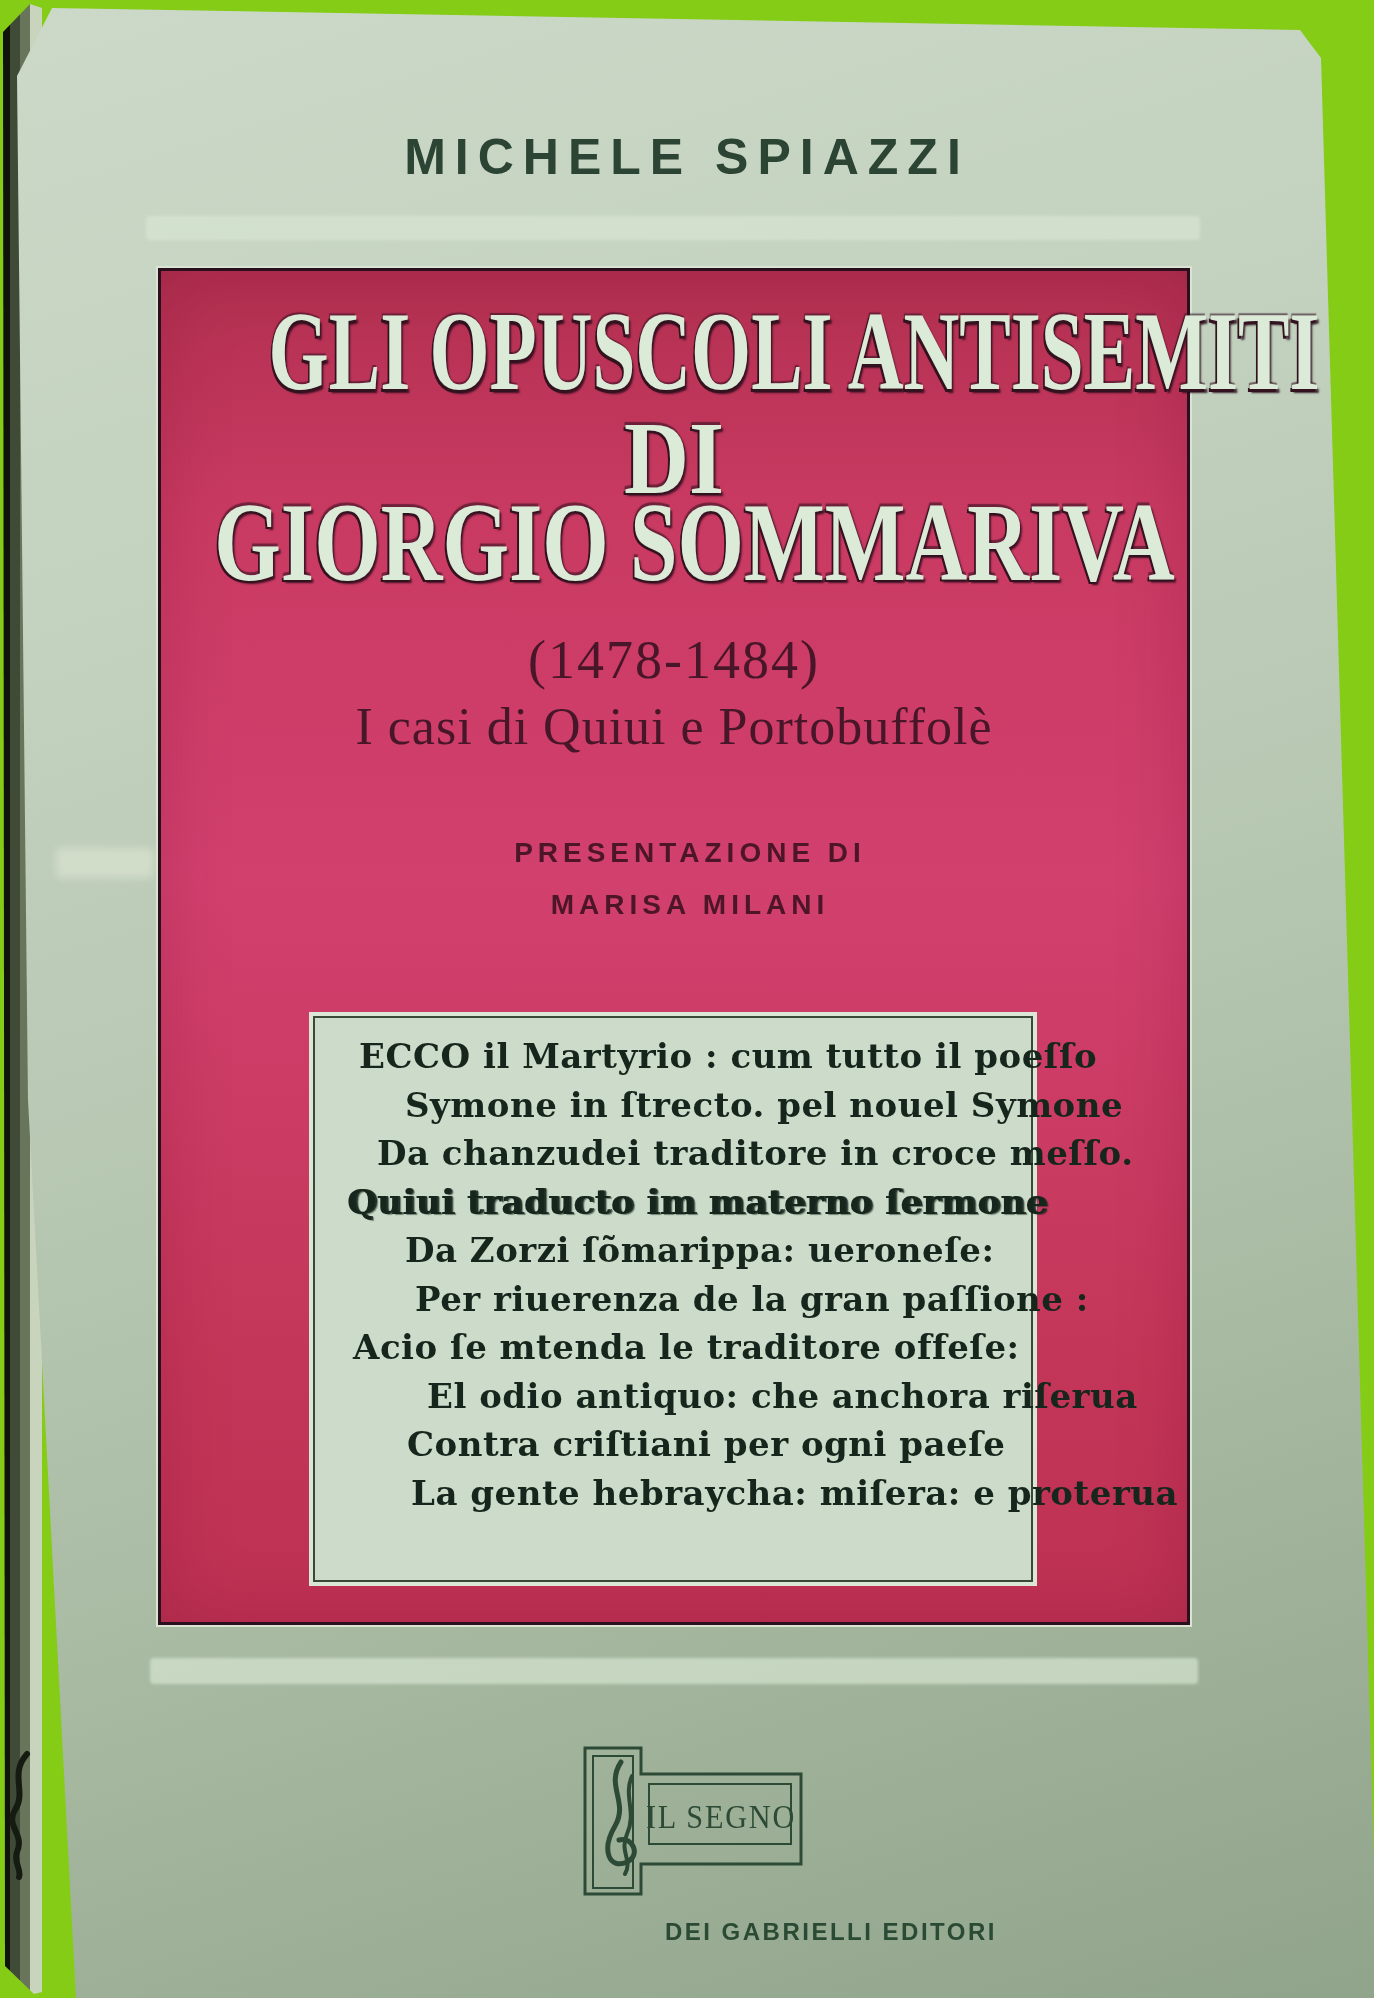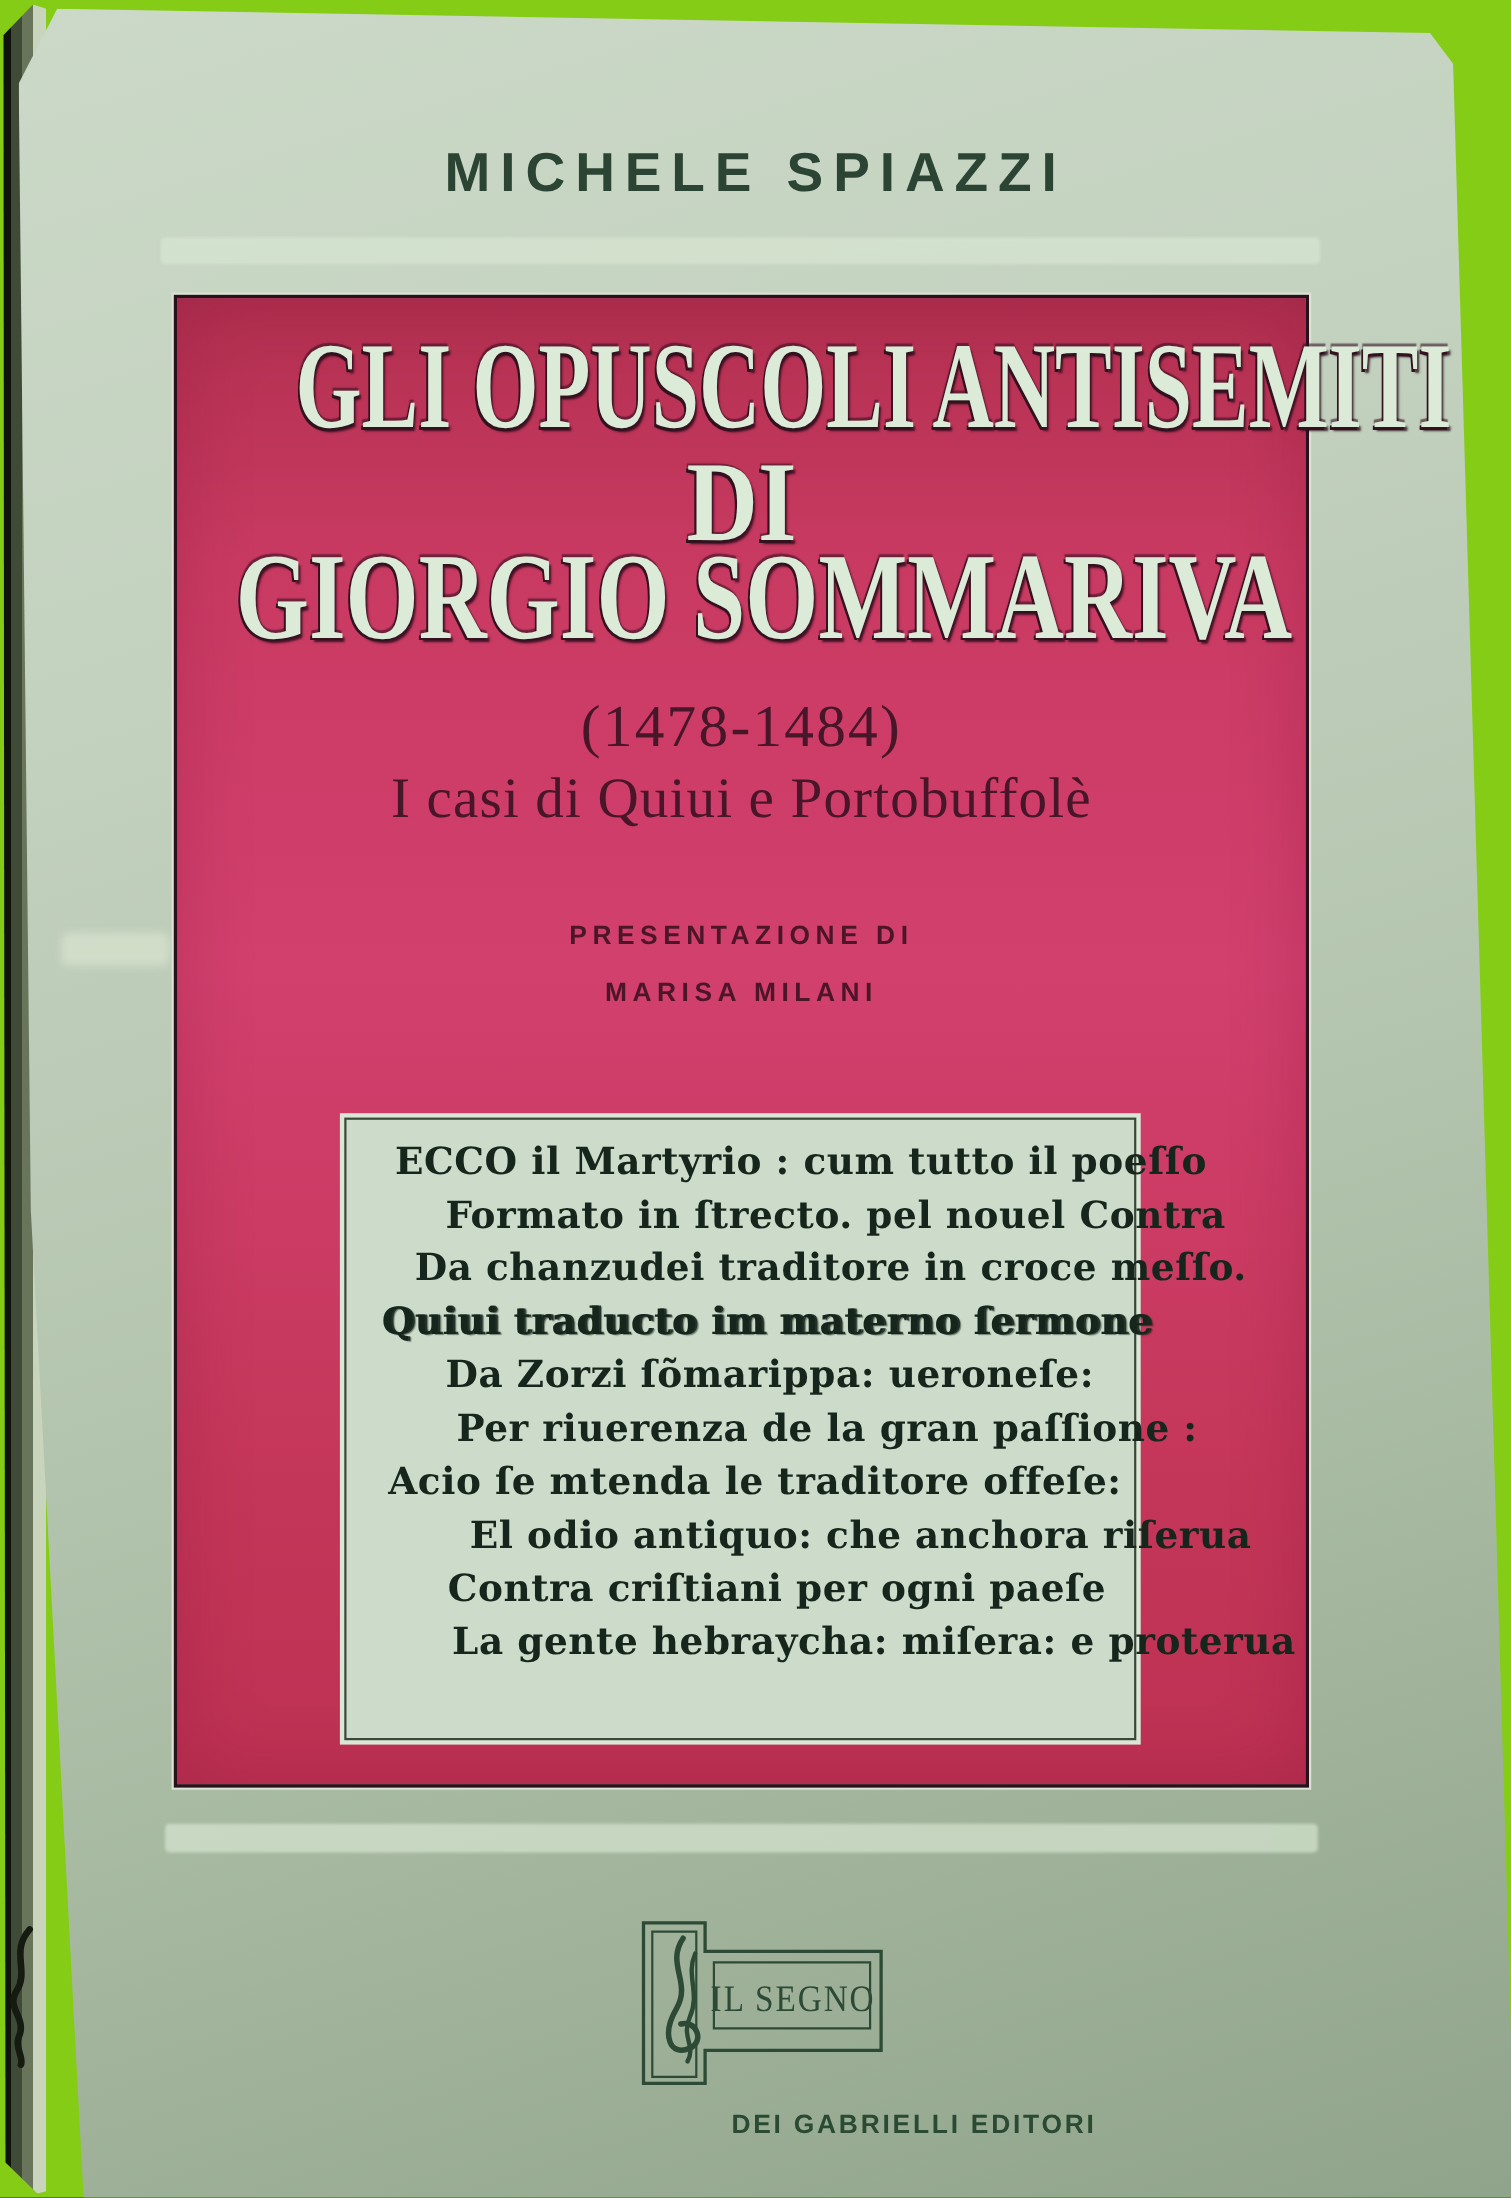--- a/index.html
+++ b/index.html
@@ -38,21 +38,21 @@
   .t1{top:34px;font-size:93px;line-height:1;}  .t1>span{transform:scale(.83,1.2);}
   .t2{top:142px;font-size:90px;line-height:1;} .t2>span{transform:scale(1,1.15);}
   .t3{top:224px;font-size:95px;line-height:1;} .t3>span{transform:scale(.9,1.18);}
 
   .years,.subtitle{position:absolute;left:0;width:100%;text-align:center;white-space:nowrap;
          font-family:"Liberation Serif",serif;color:#471628;}
   .years{top:358px;font-size:54px;letter-spacing:2px;}
   .subtitle{top:426px;font-size:52px;letter-spacing:1px;}
 
   .pres{position:absolute;left:0;width:100%;text-align:center;white-space:nowrap;
-        font-weight:700;font-size:24px;letter-spacing:5px;color:#4c1628;}
+        font-weight:700;font-size:28px;letter-spacing:5px;color:#4c1628;padding-left:16px;}
   .pres1{top:566px;} .pres2{top:618px;}
 
   
   .plate{position:absolute;left:152px;top:745px;width:720px;height:566px;box-sizing:border-box;
          background:#cddcca;border:2px solid #3a4839;box-shadow:0 0 0 4px #dbe7d6;
          padding:14px 0 0 44px;}
   .poem-line{font-family:"DejaVu Serif",serif;font-weight:700;font-size:34px;line-height:48.5px;
              letter-spacing:.5px;color:#16261c;white-space:nowrap;}
   .poem-line.smudged{text-shadow:2px 0 0 rgba(22,38,28,.85),3px 1px 1px rgba(22,38,28,.5);}
 
@@ -86,21 +86,21 @@
       <div class="title-line t3"><span>GIORGIO SOMMARIVA</span></div>
 
       <div class="years">(1478-1484)</div>
       <div class="subtitle">I casi di Quiui e Portobuffolè</div>
 
       <div class="pres pres1">PRESENTAZIONE DI</div>
       <div class="pres pres2">MARISA MILANI</div>
 
       <div class="plate">
         <div class="poem-line" style="margin-left:0px">ECCO il Martyrio : cum tutto il poeſſo</div>
-        <div class="poem-line" style="margin-left:46px">Formato in ſtrecto. pel nouel Contra</div>
+        <div class="poem-line" style="margin-left:46px">Symone in ſtrecto. pel nouel Symone</div>
         <div class="poem-line" style="margin-left:18px">Da chanzudei traditore in croce meſſo.</div>
         <div class="poem-line smudged" style="margin-left:-12px">Quiui traducto im materno ſermone</div>
         <div class="poem-line" style="margin-left:46px">Da Zorzi ſõmarippa: ueroneſe:</div>
         <div class="poem-line" style="margin-left:56px">Per riuerenza de la gran paſſione :</div>
         <div class="poem-line" style="margin-left:-6px">Acio ſe mtenda le traditore offeſe:</div>
         <div class="poem-line" style="margin-left:68px">El odio antiquo: che anchora riſerua</div>
         <div class="poem-line" style="margin-left:48px">Contra criſtiani per ogni paeſe</div>
         <div class="poem-line" style="margin-left:52px">La gente hebraycha: miſera: e proterua</div>
       </div>
     </div>

